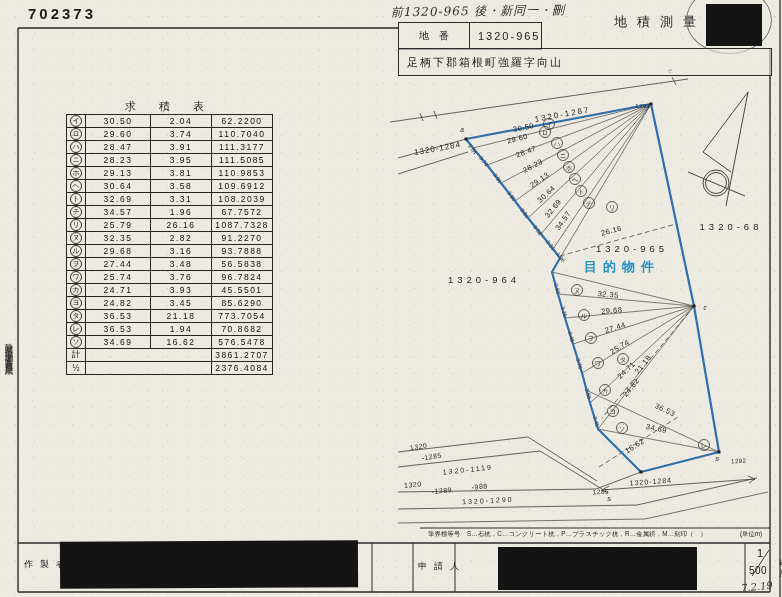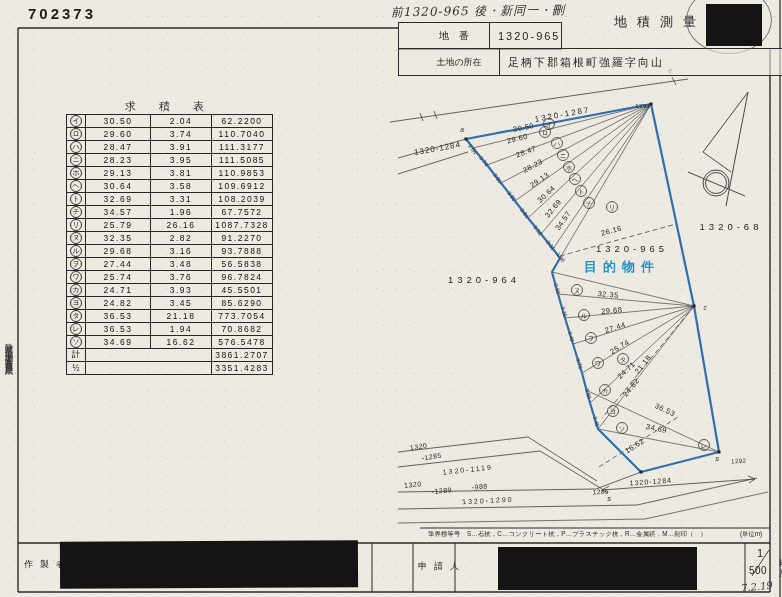--- a/index.html
+++ b/index.html
@@ -8,21 +8,21 @@
     background-image:radial-gradient(#d9d5c9 0.6px, transparent 0.8px),radial-gradient(#cfcaba 0.5px, transparent 0.7px);
     background-size:13px 11px,19px 17px;background-position:0 0,6px 8px;
     font-family:"Liberation Sans",sans-serif;color:#222;}
   .abs{position:absolute;}
   .docnum{left:28px;top:5px;font-family:Liberation Sans, sans-serif;font-weight:700;font-size:15px;letter-spacing:3px;color:#1d1d1d;}
   .hand{font-family:"DejaVu Serif",serif;font-style:italic;color:#2e2e2e;}
   .note{left:391px;top:3px;font-size:12px;transform:rotate(-0.8deg);letter-spacing:1px;}
   .title{left:614px;top:13px;font-size:13px;letter-spacing:10px;color:#262626;}
   .stampring{left:686px;top:-14px;width:84px;height:66px;border:1.5px solid #777;border-radius:50%;}
   .redact{background:#141414;z-index:6;}
-  .box{border:1.4px solid #2b2b2b;display:flex;font-size:10px;background:rgba(237,234,226,0.6);padding-left:20px;}
+  .box{border:1.4px solid #2b2b2b;display:flex;font-size:10px;background:rgba(237,234,226,0.6);}
   .box .lbl{border-right:1.4px solid #2b2b2b;height:100%;display:flex;align-items:center;justify-content:center;letter-spacing:6px;}
   .box .val{flex:1;display:flex;align-items:center;padding-left:8px;letter-spacing:2px;font-size:11px;}
   .tbl-wrap{left:66px;top:99px;}
   .tbl-title{text-align:center;font-size:11px;letter-spacing:10px;margin-bottom:0;color:#1f1f1f;}
   table.qs{border-collapse:collapse;table-layout:fixed;width:202px;}
   table.qs td{border:1px solid #262626;height:12px;padding:0;text-align:center;font-size:8.5px;letter-spacing:1.5px;color:#111;white-space:nowrap;overflow:hidden;}
   td.c0{width:18px;}td.c1{width:64px;}td.c2{width:60px;}td.c3{width:60px;letter-spacing:1px;}
   .circ{display:inline-block;width:10px;height:10px;line-height:10px;border:1px solid #333;border-radius:50%;font-size:7px;letter-spacing:0;}
   .sidebar{left:2px;top:337px;writing-mode:vertical-rl;text-orientation:upright;font-size:8px;letter-spacing:1.5px;color:#333;}
   .legend{left:428px;top:530px;font-size:6.3px;color:#1c1c1c;white-space:nowrap;letter-spacing:0.2px;}
@@ -273,21 +273,20 @@
   <div class="abs hand note" style="z-index:2;">前1320-965 後・新同一・刪</div>
   <div class="abs title" style="z-index:2;">地積測量</div>
   <div class="abs stampring" style="z-index:2;"></div>
   <div class="abs redact" style="left:706px;top:4px;width:56px;height:42px;"></div>
 
   <div class="abs box" style="left:398px;top:22px;width:142px;height:26px;z-index:2;">
     <div class="lbl" style="width:62px;letter-spacing:0;padding:0 4px;">地　番</div>
     <div class="val">1320-965</div>
   </div>
   <div class="abs box" style="left:398px;top:48px;width:372px;height:26px;z-index:2;">
-    <div class="lbl" style="width:80px;letter-spacing:0;font-size:9px;">土地の所在</div>
     <div class="val">足柄下郡箱根町強羅字向山</div>
   </div>
 
   <div class="abs tbl-wrap" style="z-index:2;">
     <div class="tbl-title">求 積 表</div>
     <table class="qs">
       <tbody>
           <tr>
             <td class="c0"><span class="circ">イ</span></td>
             <td class="c1">30.50</td>
@@ -397,21 +396,21 @@
             <td class="c3">576.5478</td>
           </tr>
       <tr>
             <td class="c0" style="letter-spacing:0;">計</td>
             <td colspan="2"></td>
             <td class="c3">3861.2707</td>
           </tr>
       <tr>
             <td class="c0" style="letter-spacing:0;">½</td>
             <td colspan="2"></td>
-            <td class="c3">3351.4283</td>
+            <td class="c3">2376.4084</td>
           </tr>
     </tbody>
       </table>
   </div>
 
   <div class="abs legend" style="z-index:2;">筆界標等号　S…石杭，C…コンクリート杭，P…プラスチック杭，R…金属鋲，M…刻印（　）</div>
   <div class="abs unit" style="z-index:2;">(単位m)</div>
 
   <div class="abs flabel" style="left:24px;top:558px;z-index:2;">作製者</div>
   <div class="abs redact" style="left:60px;top:541px;width:298px;height:47px;transform:rotate(-0.3deg);"></div>

